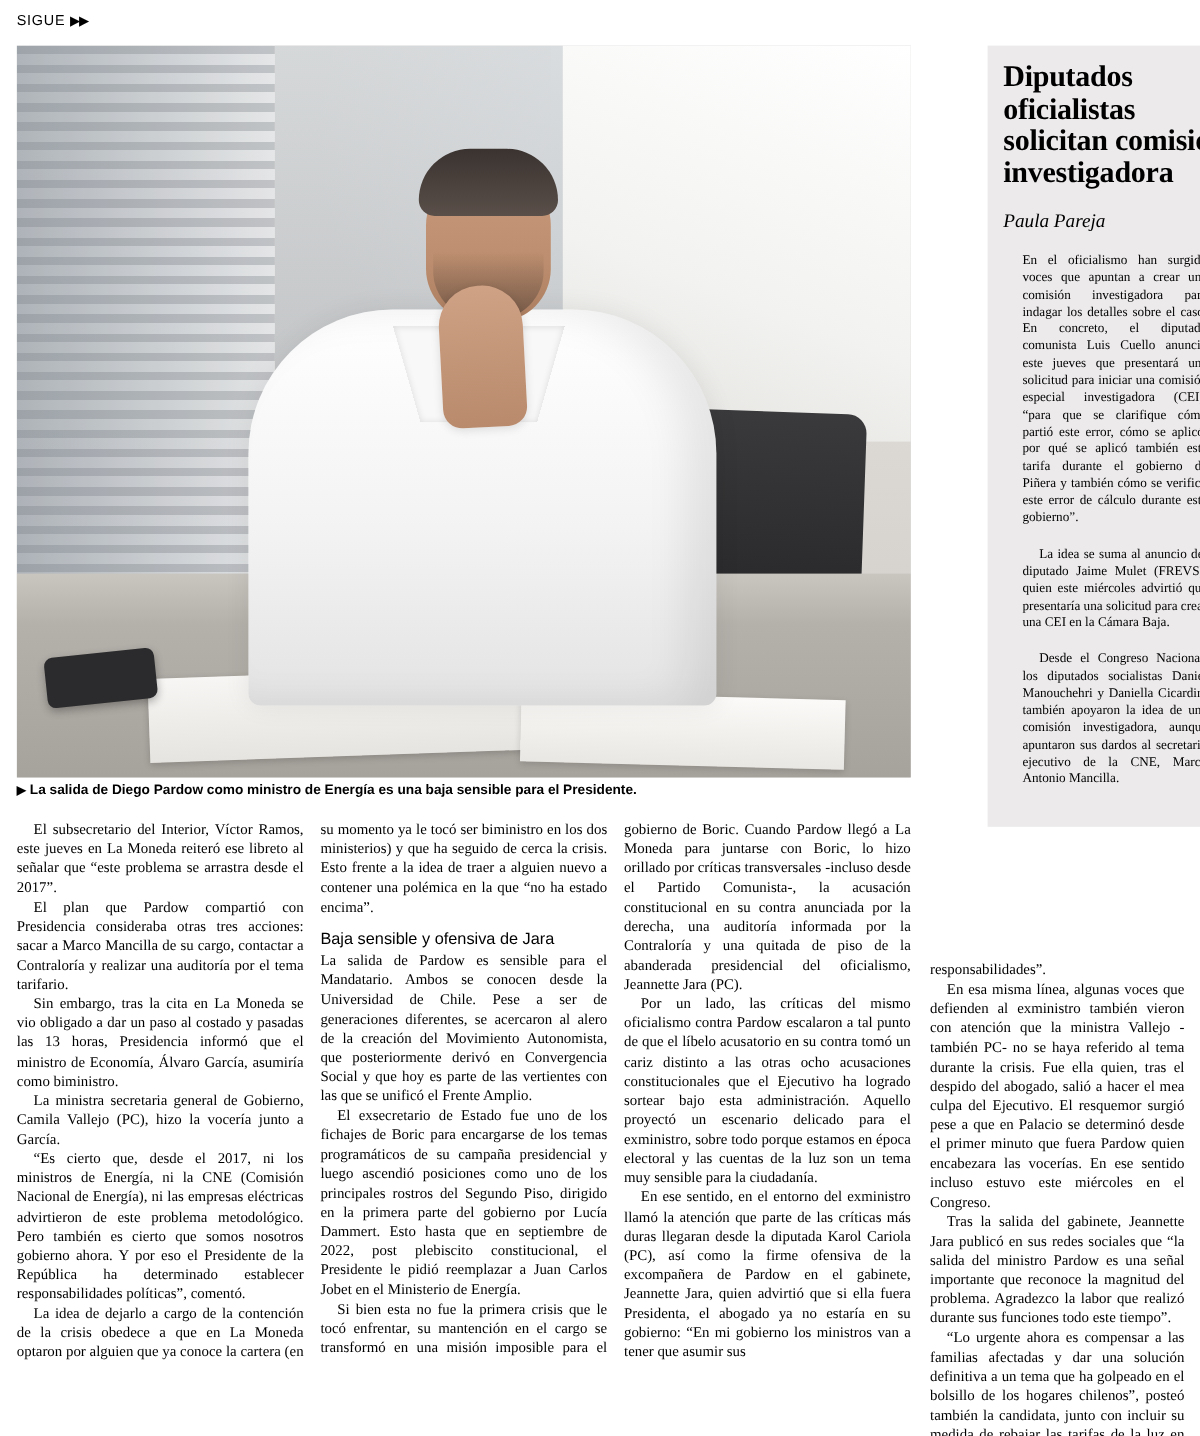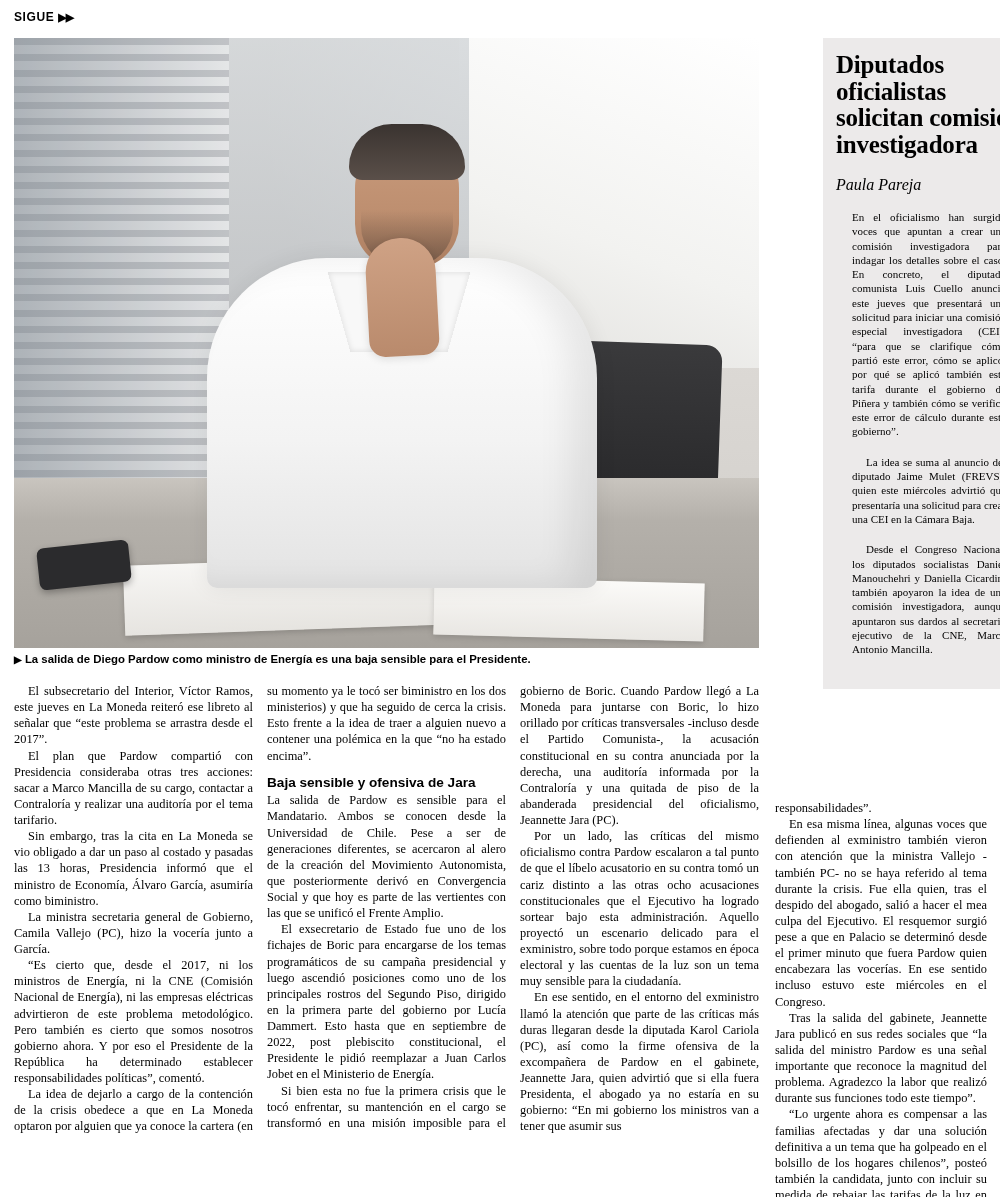--- a/index.html
+++ b/index.html
@@ -20,21 +20,21 @@
     height: 1197px;
     padding: 0;
   }
 
   
   .sigue {
     position: absolute;
     left: 14px;
     top: 10px;
     font-family: "Liberation Sans", sans-serif;
-    font-weight: bold;
+    font-weight: normal;
     font-size: 12px;
     letter-spacing: 0.6px;
   }
   .sigue .arrows {
     font-size: 11px;
     letter-spacing: -1px;
   }
 
   
   .photo-wrap {
@@ -232,21 +232,21 @@
     hyphens: auto;
   }
   .body-cols p {
     margin: 0;
     text-indent: 14px;
   }
   .body-cols p.first { text-indent: 0; }
   .body-cols h3.subhead {
     font-family: "Liberation Sans", sans-serif;
     font-size: 13.6px;
-    font-weight: bold;
+    font-weight: normal;
     margin: 11px 0 2px 0;
     line-height: 1.15;
     break-after: avoid;
   }
 
   
   .sidebar {
     position: absolute;
     left: 775px;
     top: 38px;

